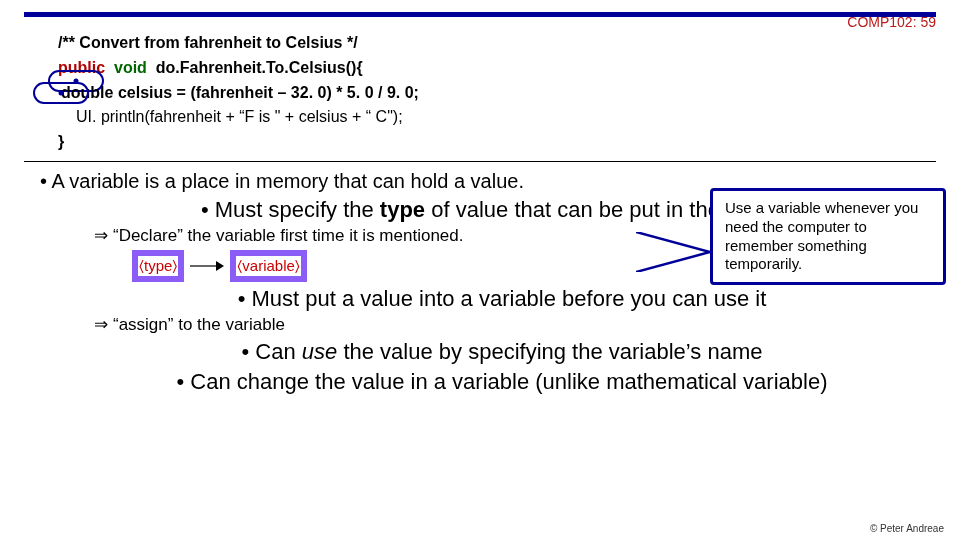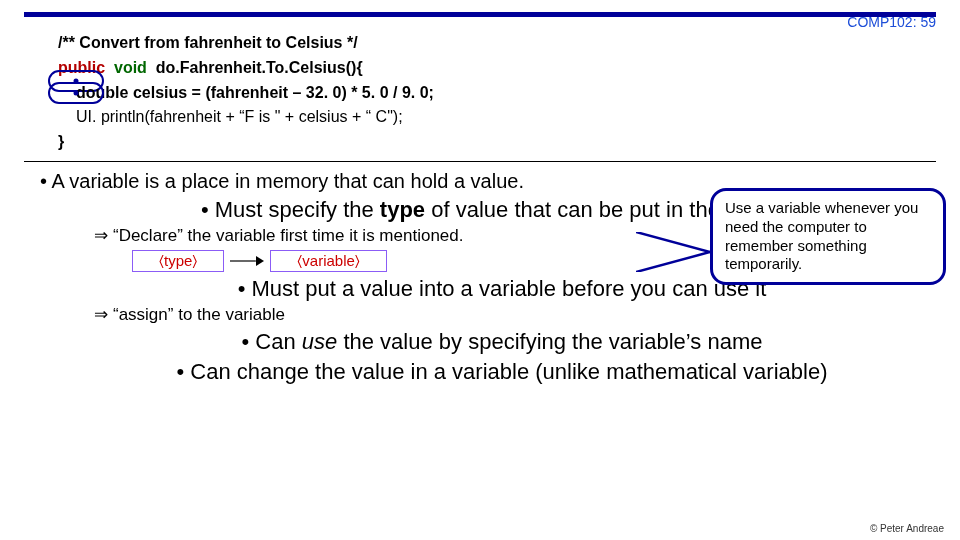--- a/index.html
+++ b/index.html
@@ -1,42 +1,42 @@
 <!DOCTYPE html>
 <html><head>
 <meta charset="utf-8">
 <style>
   * { margin: 0; padding: 0; box-sizing: border-box; }
   html, body { width: 960px; height: 540px; font-family: Arial, Helvetica, sans-serif; background: #fff; color: #000; }
   .slide { position: relative; width: 960px; height: 540px; padding: 10px 24px 8px 24px; }
   .header { position: relative; }
   .title { color: #000099; font-size: 34px; font-weight: bold; }
-  .course { position: absolute; top: 2px; right: 0; font-size: 14px; color: #1d4ed8; }
+  .course { position: absolute; top: 2px; right: 0; font-size: 14px; color: #b91c1c; }
   .hr-thick { border: 0; border-top: 5px solid #000099; margin-top: 2px; }
   .code-block { margin: 14px 0 6px 34px; font-size: 16px; line-height: 1.55; }
   .code-block .cmt { font-weight: bold; }
   .code-block .sig { font-weight: bold; }
   .kw-public { color: #b30000; font-weight: bold; }
   .kw-void { color: #006600; font-weight: bold; }
   .code-line { position: relative; font-weight: normal; }
   .code-line.bold { font-weight: bold; }
   .emph-box { position: absolute; left: -28px; top: 50%; transform: translateY(-50%);
               width: 56px; height: 22px; border: 2px solid #000099; border-radius: 11px;
               background: transparent; }
   .emph-dot { position: absolute; left: 50%; top: 50%; transform: translate(-50%,-50%);
               width: 5px; height: 5px; background: #000099; border-radius: 50%; }
   .hr-thin { border: 0; border-top: 1px solid #000; margin: 6px 0 6px 0; }
   .bullets { margin: 8px 0 0 16px; font-size: 18px; }
   .b1 { margin-top: 6px; font-size: 20px; }
   .b2 { margin: 4px 0 0 28px; font-size: 22px; text-align: center; }
   .b3 { margin: 2px 0 0 54px; font-size: 17px; }
   .plabel-row { margin: 4px 0 0 92px; display: flex; align-items: center; gap: 6px; }
-  .plabel { border: 1px solid #8b5cf6; padding: 1px 26px; color: #cc0000; font-size: 15px; }
+  .plabel { border: 6px solid #8b5cf6; padding: 1px 1px; color: #cc0000; font-size: 15px; }
   .arrow-svg { width: 34px; height: 14px; }
-  .callout { position: absolute; border: 3px solid #000099; border-radius: 16px; background: #fff;
+  .callout { position: absolute; border: 3px solid #000099; border-radius: 4px; background: #fff;
              padding: 8px 12px; font-size: 15px; line-height: 1.25; }
   .callout1 { top: 188px; right: 14px; width: 236px; }
   .callout1-line { position: absolute; width: 74px; height: 40px; left: calc(100% - 14px - 236px - 74px); top: 232px; }
   .callout2 { top: 382px; right: 14px; width: 204px; }
   .footer { position: absolute; right: 16px; bottom: 6px; font-size: 10px; color: #333; }
 </style>
 </head>
 <body>
 
 <div class="slide">
@@ -51,21 +51,21 @@
     <div class="sig">
       <span class="kw-public">public</span>
       &nbsp;<span class="kw-void">void</span>
       &nbsp;<span>do.Fahrenheit.To.Celsius(){</span>
     </div>
     <div class="code-line bold" style="margin-left:18px;">
       <span class="emph-box">
           <span class="emph-dot"></span>
         </span>
     </div>
-    <div class="code-line bold" style="margin-left:18px;">
+    <div class="code-line bold" style="margin-left:3px;">
       <span class="emph-box">
           <span class="emph-dot"></span>
         </span>
       <span>double celsius = (fahrenheit – 32. 0) * 5. 0 / 9. 0;</span>
     </div>
     <div class="code-line" style="margin-left:18px;">UI. println(fahrenheit  + “F is " + celsius + “ C");</div>
     <div class="code-line bold">}</div>
   </div>
 
   <hr class="hr-thin">

